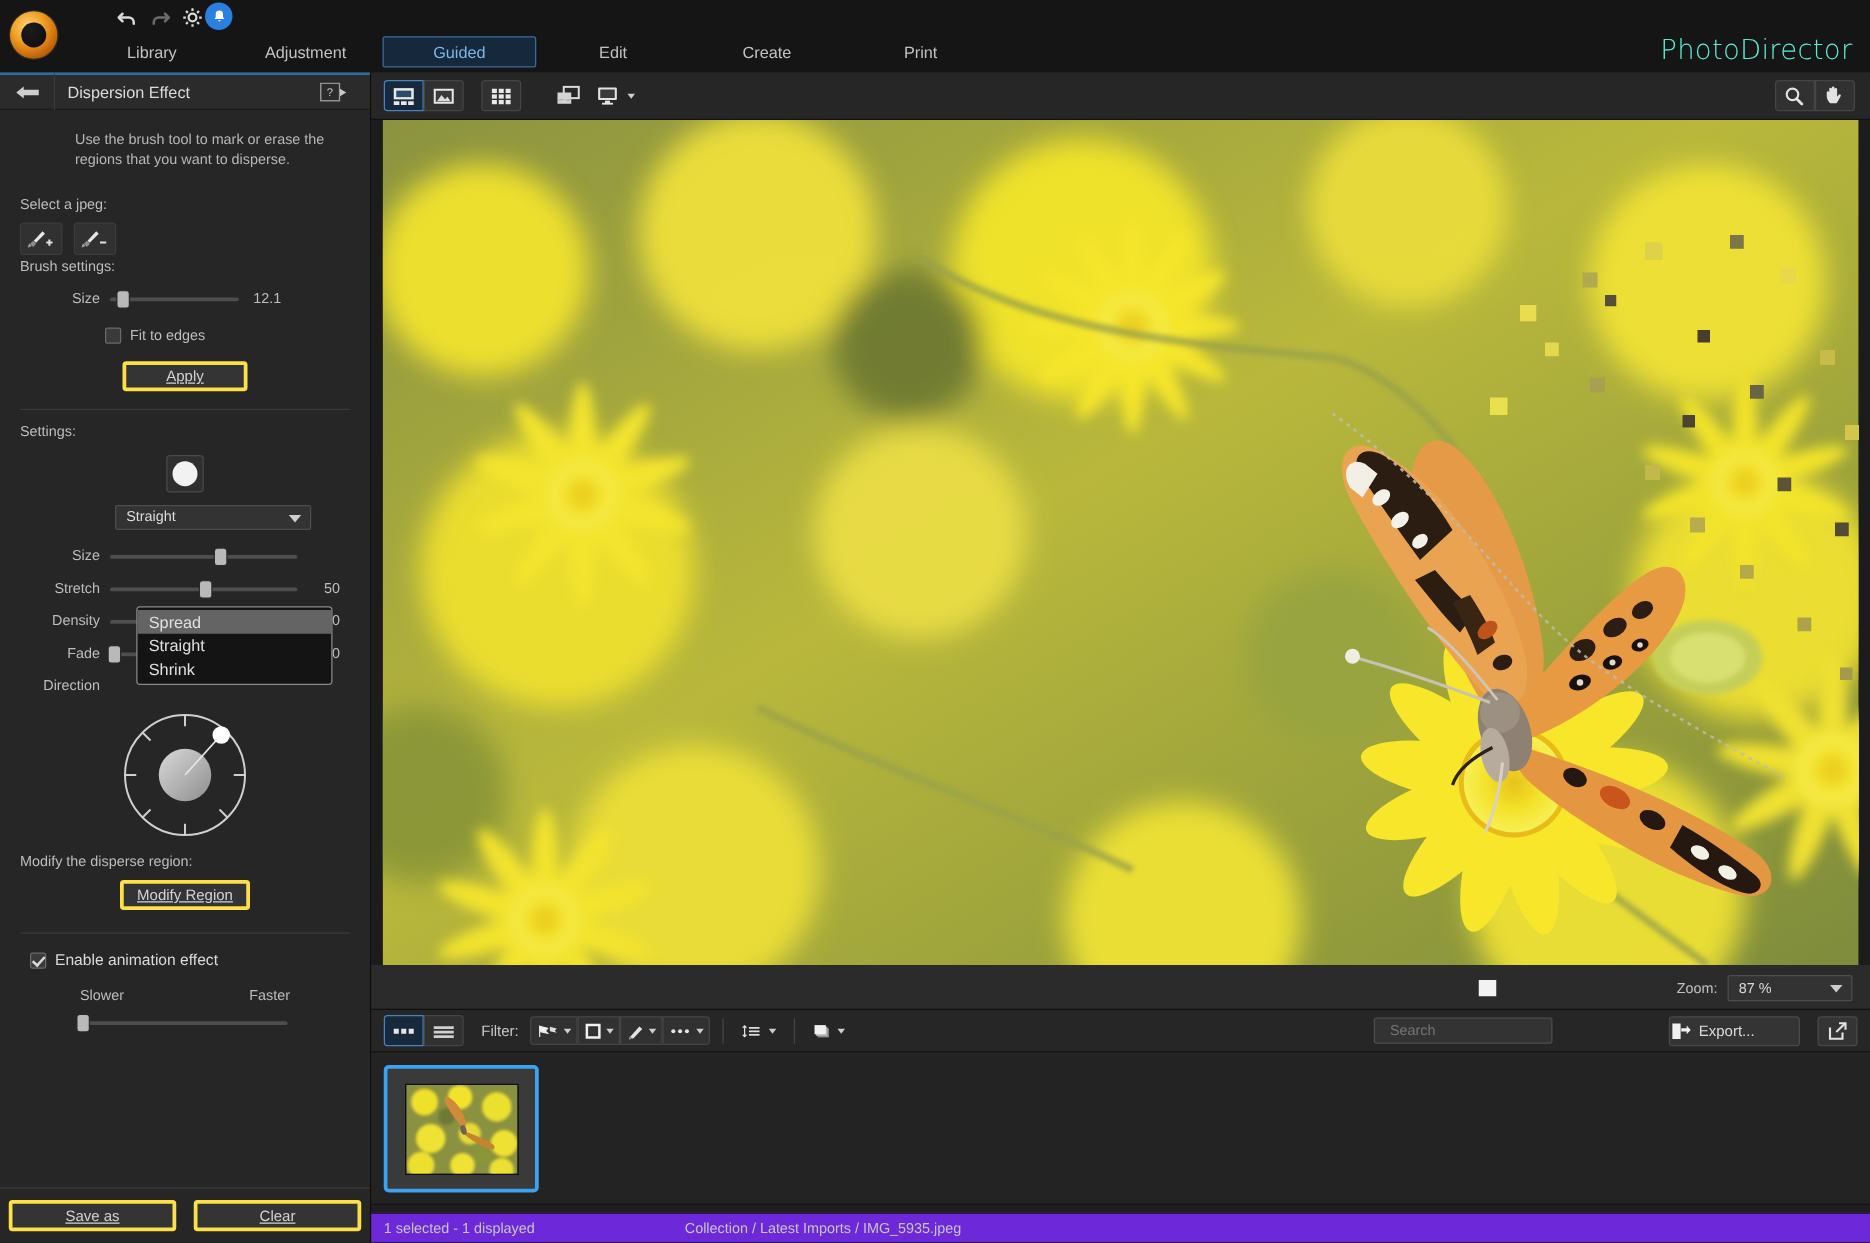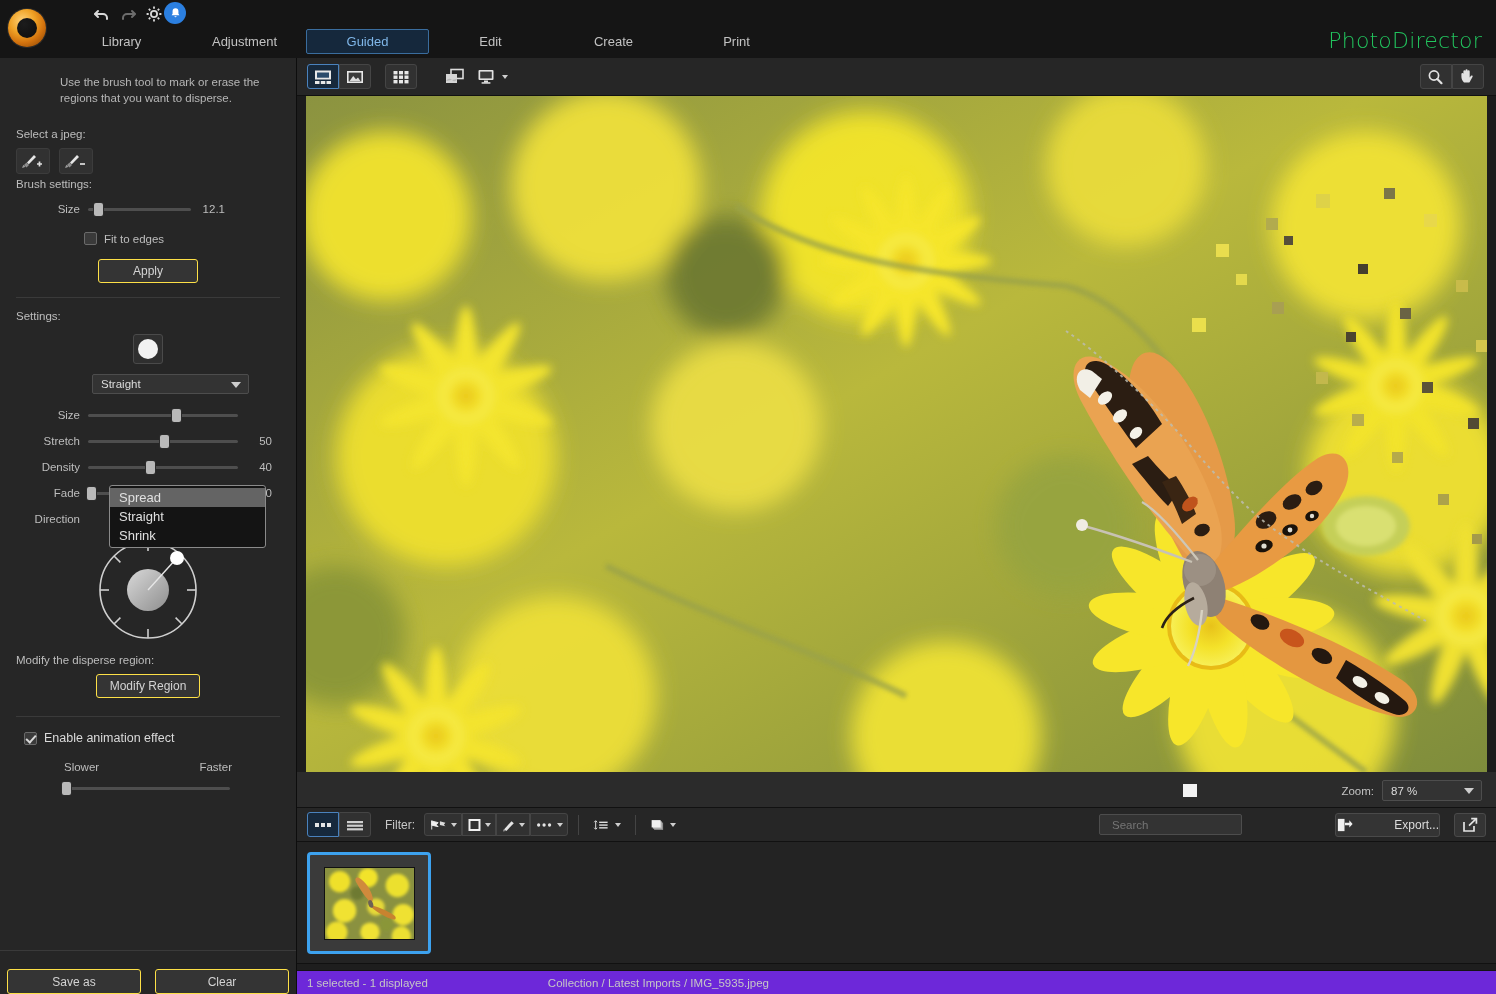--- a/index.html
+++ b/index.html
@@ -26,21 +26,21 @@
   .toolicons { position: absolute; left: 92px; top: 2px; width: 110px; height: 24px; }
   .ti { position: absolute; top: 2px; width: 20px; height: 20px; cursor: pointer; }
   .ti svg { display: block; }
   .badge { position: absolute; left: 72px; top: 0px; width: 22px; height: 22px; border-radius: 50%;
            background: #2b7fe0; display: flex; align-items: center; justify-content: center; }
 
   .nav { position: absolute; left: 60px; top: 26px; height: 30px; display: flex; align-items: center; }
   .navitem { width: 123px; height: 25px; display: flex; align-items: center; justify-content: center;
              font-size: 13px; color: #c2c2c2; cursor: pointer; border-radius: 2px; }
   .navitem.active { color: #7fb6e8; background: #15283c; border: 1px solid #3a6d9e; }
-  .brand { position: absolute; right: 14px; top: 28px; font-size: 22px; color: #22c55e;
+  .brand { position: absolute; right: 14px; top: 28px; font-size: 22px; color: #5eead4;
            font-family: "DejaVu Sans", sans-serif; font-weight: 300; letter-spacing: .2px; }
 
   
   .left { position: absolute; left: 0; top: 58px; width: 297px; height: 936px; background: #262626;
           border-right: 1px solid #0d0d0d; }
   .panel-head { position: relative; height: 30px; background: #2b2b2b; border-top: 2px solid #2d6ca8;
                 border-bottom: 1px solid #1a1a1a; display: flex; align-items: center; }
   .backbtn { width: 44px; height: 29px; display:flex; align-items:center; justify-content:center; cursor:pointer;
              border-right: 1px solid #3a3a3a; }
   .panel-title { margin-left: 10px; font-size: 13px; color: #dcdcdc; }
@@ -60,22 +60,22 @@
   .thumb { position: absolute; top: -5px; width: 9px; height: 13px; background: #b9b9b9; border-radius: 2px;
            box-shadow: 0 0 0 1px #2b2b2b; cursor: pointer; }
   .sl-val { width: 34px; text-align: right; font-size: 11.5px; color: #bdbdbd; }
 
   .chkrow { display: flex; align-items: center; margin-top: 12px; margin-left: 68px; }
   .chk { width: 13px; height: 13px; border: 1px solid #6a6a6a; background: #3a3a3a; border-radius: 2px;
          margin-right: 7px; cursor: pointer; position: relative; }
   .chk.on::after { content: ""; position: absolute; left: 3px; top: 0px; width: 4px; height: 8px;
          border: solid #d8d8d8; border-width: 0 2px 2px 0; transform: rotate(42deg); }
 
-  .btn { background: #343434; border: 1px solid #fde047; border-radius: 3px; color: #d3d3d3;
-         font-size: 12px; height: 24px; display:flex; align-items:center; justify-content:center; cursor:pointer; }
+  .btn { background: #343434; border: 3px solid #fde047; border-radius: 3px; color: #d3d3d3;
+         font-size: 12px; height: 24px; display:flex; align-items:center; justify-content:center; cursor:pointer;text-decoration:underline; }
 
   .divider { height: 1px; background: #3a3a3a; margin: 14px 0 0 0; }
 
   .swatch { width: 30px; height: 30px; background: #2f2f2f; border: 1px solid #4a4a4a; border-radius: 3px;
             display:flex; align-items:center; justify-content:center; cursor: pointer; }
   .swatch i { display:block; width: 20px; height: 20px; border-radius: 50%; background: #f2f2f2; }
 
   .select { position: relative; width: 157px; height: 20px; background: #333; border: 1px solid #4d4d4d;
             border-radius: 2px; display:flex; align-items:center; padding-left: 8px; font-size: 11.5px;
             color: #dcdcdc; cursor: pointer; }
@@ -87,21 +87,21 @@
   .dd-item { height: 19px; display:flex; align-items:center; padding-left: 9px; font-size: 13px;
              color: #e0e0e0; cursor: pointer; }
   .dd-item.sel { background: #646464; }
 
   .dial-wrap { display:flex; justify-content:center; margin-top: 10px; }
   .dial { position: relative; width: 100px; height: 100px; cursor: pointer; }
 
   .speed-track { position: relative; margin: 14px 16px 0 16px; height: 3px; background: #4e4e4e; border-radius: 2px; }
 
   .panel-foot { position: absolute; left: 0; bottom: 0; width: 296px; height: 44px; background: #262626;
-                border-top: 1px solid #3a3a3a; display: flex; align-items: flex-end; justify-content: space-around; }
+                border-top: 1px solid #3a3a3a; display: flex; align-items: center; justify-content: space-around; }
   .footbtn { width: 134px; height: 25px; }
 
   
   .right { position: absolute; left: 297px; top: 58px; width: 1199px; height: 936px; background: #1e1e1e; }
 
   .viewbar { position: relative; height: 38px; background: #262626; border-bottom: 1px solid #111;
              display: flex; align-items: center; padding-left: 10px; }
   .vgroup { display: flex; }
   .vbtn { width: 32px; height: 25px; background: #313131; border: 1px solid #454545;
           display:flex; align-items:center; justify-content:center; cursor:pointer; }
@@ -129,21 +129,21 @@
   .fsep { width: 1px; height: 20px; background: #444; margin: 0 10px; }
   .filterlbl { font-size: 12px; color: #c8c8c8; margin: 0 9px 0 14px; }
   .fbtn { height: 23px; background: #313131; border: 1px solid #454545; display:flex; align-items:center;
           justify-content:center; cursor:pointer; padding: 0 4px; gap:2px; }
   .dcar { width:0;height:0;border-left:3.5px solid transparent;border-right:3.5px solid transparent;
           border-top:4.5px solid #cfcfcf; }
   .searchbox { position: absolute; right: 254px; top: 6px; width: 143px; height: 21px; background: #333;
                border: 1px solid #4d4d4d; border-radius: 2px; display:flex; align-items:center; padding: 0 6px; }
   .exportbtn { position: absolute; right: 56px; top: 5px; width: 105px; height: 24px; background: #343434;
                border: 1px solid #4a4a4a; border-radius: 3px; display:flex; align-items:center;
-               justify-content:space-between; gap:6px; cursor:pointer; font-size:12px; color:#dcdcdc; }
+               justify-content:flex-start; gap:6px; cursor:pointer; font-size:12px; color:#dcdcdc; }
   .openbtn { position: absolute; right: 10px; top: 5px; width: 32px; height: 24px; background: #343434;
              border: 1px solid #4a4a4a; border-radius: 3px; display:flex; align-items:center;
              justify-content:center; cursor:pointer; }
 
   .filmstrip { position: relative; height: 122px; background: #232323; border-bottom: 1px solid #111; padding: 10px; }
   .thumbcell { position: relative; width: 124px; height: 102px; border: 3px solid #3da2ef; border-radius: 4px;
                background: #3a3a3a; display:flex; align-items:center; justify-content:center; cursor:pointer; }
   .thumbimg { width: 91px; height: 73px; border: 1px solid #111; overflow: hidden; position: relative; }
 
   .statusbar { position: absolute; left: 0; bottom: 0; width: 1199px; height: 24px; background: #6d28d9;
@@ -200,20 +200,35 @@
       <div class="navitem">Edit</div>
       <div class="navitem">Create</div>
       <div class="navitem">Print</div>
     </div>
 
     <div class="brand">PhotoDirector</div>
   </div>
 
   <div class="left">
 
+    <div class="panel-head">
+      <div class="backbtn">
+        <svg width="22" height="14" viewBox="0 0 22 14">
+            <path d="M2 7 L8 2.2 V4.8 H20 V9.2 H8 V11.8 Z" fill="#cfcfcf"></path>
+          </svg>
+      </div>
+      <div class="panel-title">Dispersion Effect</div>
+      <div class="help-ic">
+        <svg width="22" height="17" viewBox="0 0 22 17">
+            <rect x="0.6" y="0.6" width="15" height="14" fill="none" stroke="#9a9a9a" stroke-width="1.1"></rect>
+            <text x="8" y="11" font-size="9" fill="#cacaca" text-anchor="middle" font-family="Liberation Sans, sans-serif">?</text>
+            <path d="M16 5 L21 8 L16 11 Z" fill="#cacaca"></path>
+          </svg>
+      </div>
+    </div>
 
     <div class="pbody">
 
       <div class="hint">Use the brush tool to mark or erase the regions that you want to disperse.</div>
 
       <div class="lbl" style="margin-top:22px">Select a jpeg:</div>
 
       <div class="brushrow">
         <div class="brushbtn">
           <svg width="26" height="18" viewBox="0 0 26 18">

